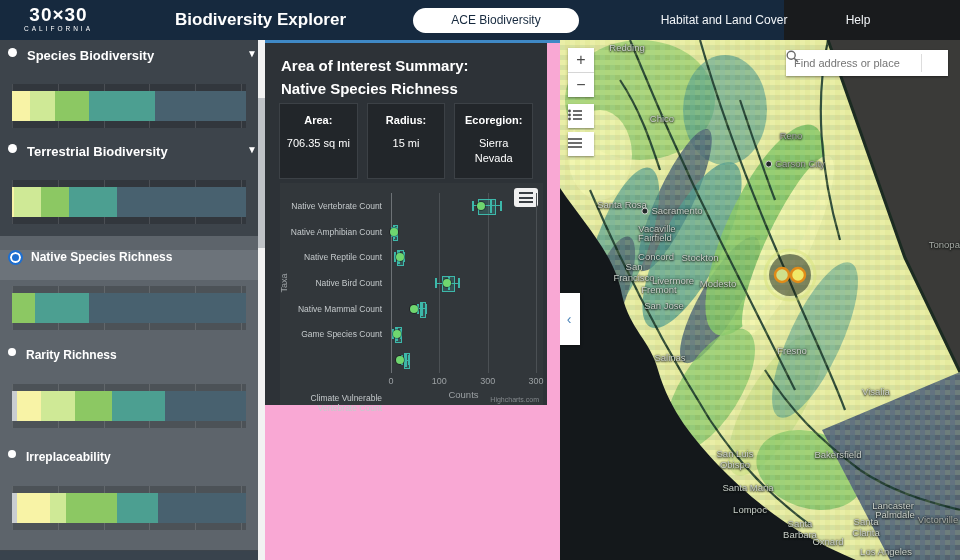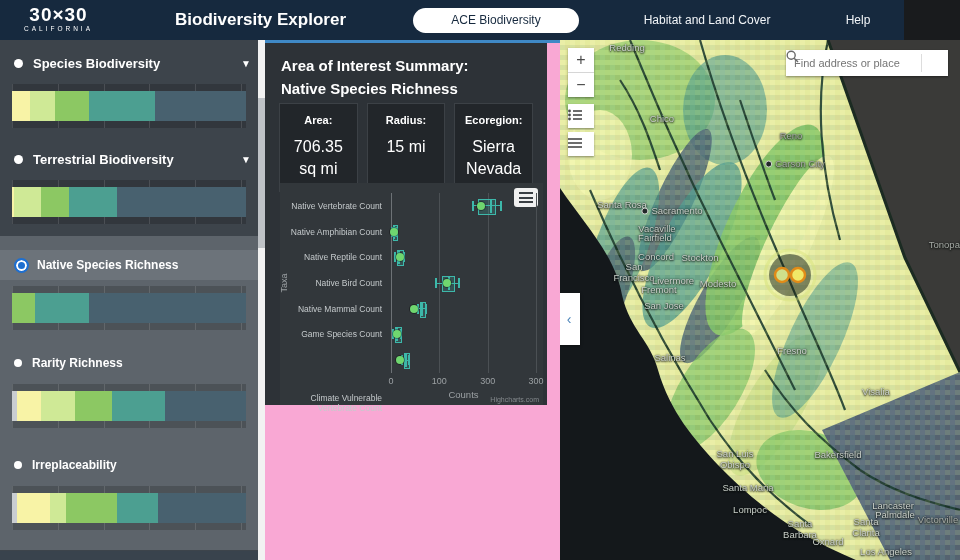--- a/index.html
+++ b/index.html
@@ -1,31 +1,31 @@
 <!DOCTYPE html>
 <html><head>
 <meta charset="utf-8">
 <style>
   html,body{margin:0;padding:0}
   body{width:960px;height:560px;overflow:hidden;position:relative;background:#191b1d;
        font-family:"Liberation Sans",sans-serif;-webkit-font-smoothing:antialiased;color:#fff}
   .abs{position:absolute}
   
-  .nav{position:absolute;left:0;top:0;width:904px;height:40px;background:#16293e}
+  .nav{position:absolute;left:0;top:0;width:784px;height:40px;background:#16293e}
   .logo{position:absolute;left:24px;top:5px;text-align:center;line-height:1}
   .logo .l1{font-size:19px;font-weight:bold;letter-spacing:1px}
   .logo .l2{font-size:6.5px;letter-spacing:3px;margin-top:2px}
   .nav-title{position:absolute;left:175px;top:0;line-height:40px;font-size:17px;font-weight:bold}
   .nav-tab{position:absolute;top:0;line-height:40px;font-size:12px;color:#f2f5f8;text-align:center;cursor:pointer}
   .nav-pill{position:absolute;left:413px;top:8px;width:166px;height:25px;line-height:25px;border-radius:13px;
             background:#fff;color:#16293e;font-size:12px;text-align:center;cursor:pointer}
   
   .sidebar{position:absolute;left:0;top:40px;width:265px;height:520px;background:#3d444b;overflow:hidden}
   .sb-head{height:42px;line-height:42px;background:#24282c;font-size:15px;font-weight:bold;padding-left:14px}
-  .sb-row{display:flex;align-items:center;height:30px;padding:0 14px}
+  .sb-row{display:flex;align-items:flex-start;height:30px;padding:0 8px}
   .sb-row .dot{width:9px;height:9px;border-radius:50%;background:#fff;margin-right:10px;flex:none}
   .sb-row .radio{width:11px;height:11px;border-radius:50%;background:#fff;border:2px solid #1e6fd0;margin-right:8px;flex:none;
                  box-shadow:inset 0 0 0 2px #fff;background:#1e6fd0}
   .sb-row .lbl{font-size:13px;font-weight:bold}
   .sb-row .caret{margin-left:auto;font-size:10px;color:#fff}
   .barwrap{margin:6px 19px 0 12px;height:44px;position:relative;background:rgba(0,0,0,.18);
            background-image:repeating-linear-gradient(90deg,rgba(255,255,255,.12) 0 1px,transparent 1px 45.8px)}
   .bar{position:absolute;left:0;top:7px;height:30px;width:100%;display:flex}
   .bar .seg{height:100%}
   .subgroup{background:#5d646b;margin-top:12px;padding-top:14px;min-height:300px}
@@ -34,21 +34,21 @@
   .sb-scroll{position:absolute;right:0;top:0;width:7px;height:520px;background:#f2f2f2}
   .sb-thumb{position:absolute;right:0;top:58px;width:7px;height:150px;background:#bfc3c7}
   
   .panel{position:absolute;left:265px;top:40px;width:295px;height:520px;background:#f9a8d4}
   .panel-topline{position:absolute;left:0;top:0;width:295px;height:3px;background:#3f89c6}
   .panel-content{position:absolute;left:0;top:3px;width:282px;height:362px;background:#2d3237}
   .aoi-head{position:absolute;left:16px;top:12px;font-size:15px;font-weight:bold;line-height:1.5}
   .cards{position:absolute;left:14px;top:60px;width:254px;display:flex;gap:9px}
   .card{flex:1;background:#22262a;border:1px solid #3c4146;padding:10px 4px 12px;text-align:center}
   .card .cl{font-size:11px;font-weight:bold;margin-bottom:10px}
-  .card .cv{font-size:16px;line-height:1.35}
+  .card .cv{font-size:11px;line-height:1.35}
   
   .chart{position:absolute;left:15px;top:140px;width:263px;height:222px;background:#32373b}
   .cat{position:absolute;left:0;width:102px;text-align:right;font-size:8.5px;color:#c5cacc;line-height:1.2;transform:translateY(-50%)}
   .taxa{position:absolute;left:-26px;top:95px;width:60px;text-align:center;font-size:9px;color:#9ba0a3;transform:rotate(-90deg)}
   .gridv{position:absolute;top:10px;height:180px;width:1px;background:#4b5054}
   .axisline{position:absolute;top:10px;height:180px;width:1px;background:#6d7276}
   .xtick{position:absolute;top:193px;width:30px;text-align:center;font-size:9px;color:#9ba0a3}
   .xlabel{position:absolute;top:206px;width:60px;text-align:center;font-size:9.5px;color:#9ba0a3}
   .credit{position:absolute;right:4px;bottom:2px;font-size:7px;color:#84898d}
   .menu-btn{position:absolute;right:5px;top:5px;width:24px;height:19px;background:#f0f0f0;border-radius:3px;cursor:pointer}
@@ -79,21 +79,21 @@
 </head>
 <body>
 
 <div class="nav">
   <div class="logo">
     <div class="l1">30×30</div>
     <div class="l2">CALIFORNIA</div>
   </div>
   <div class="nav-title">Biodiversity Explorer</div>
   <div class="nav-pill">ACE Biodiversity</div>
-  <div class="nav-tab" style="left:612px;width:190px">Habitat and Land Cover</div>
+  <div class="nav-tab" style="left:629px;width:190px">Habitat and Land Cover</div>
   <div class="nav-tab" style="left:828px;width:60px">Help</div>
 </div>
 
 <div class="sidebar">
 
   <div class="sb-row" style="margin-top:8px">
     <span class="dot"></span>
     <span class="lbl">Species Biodiversity</span>
     <span class="caret">▼</span>
   </div>

